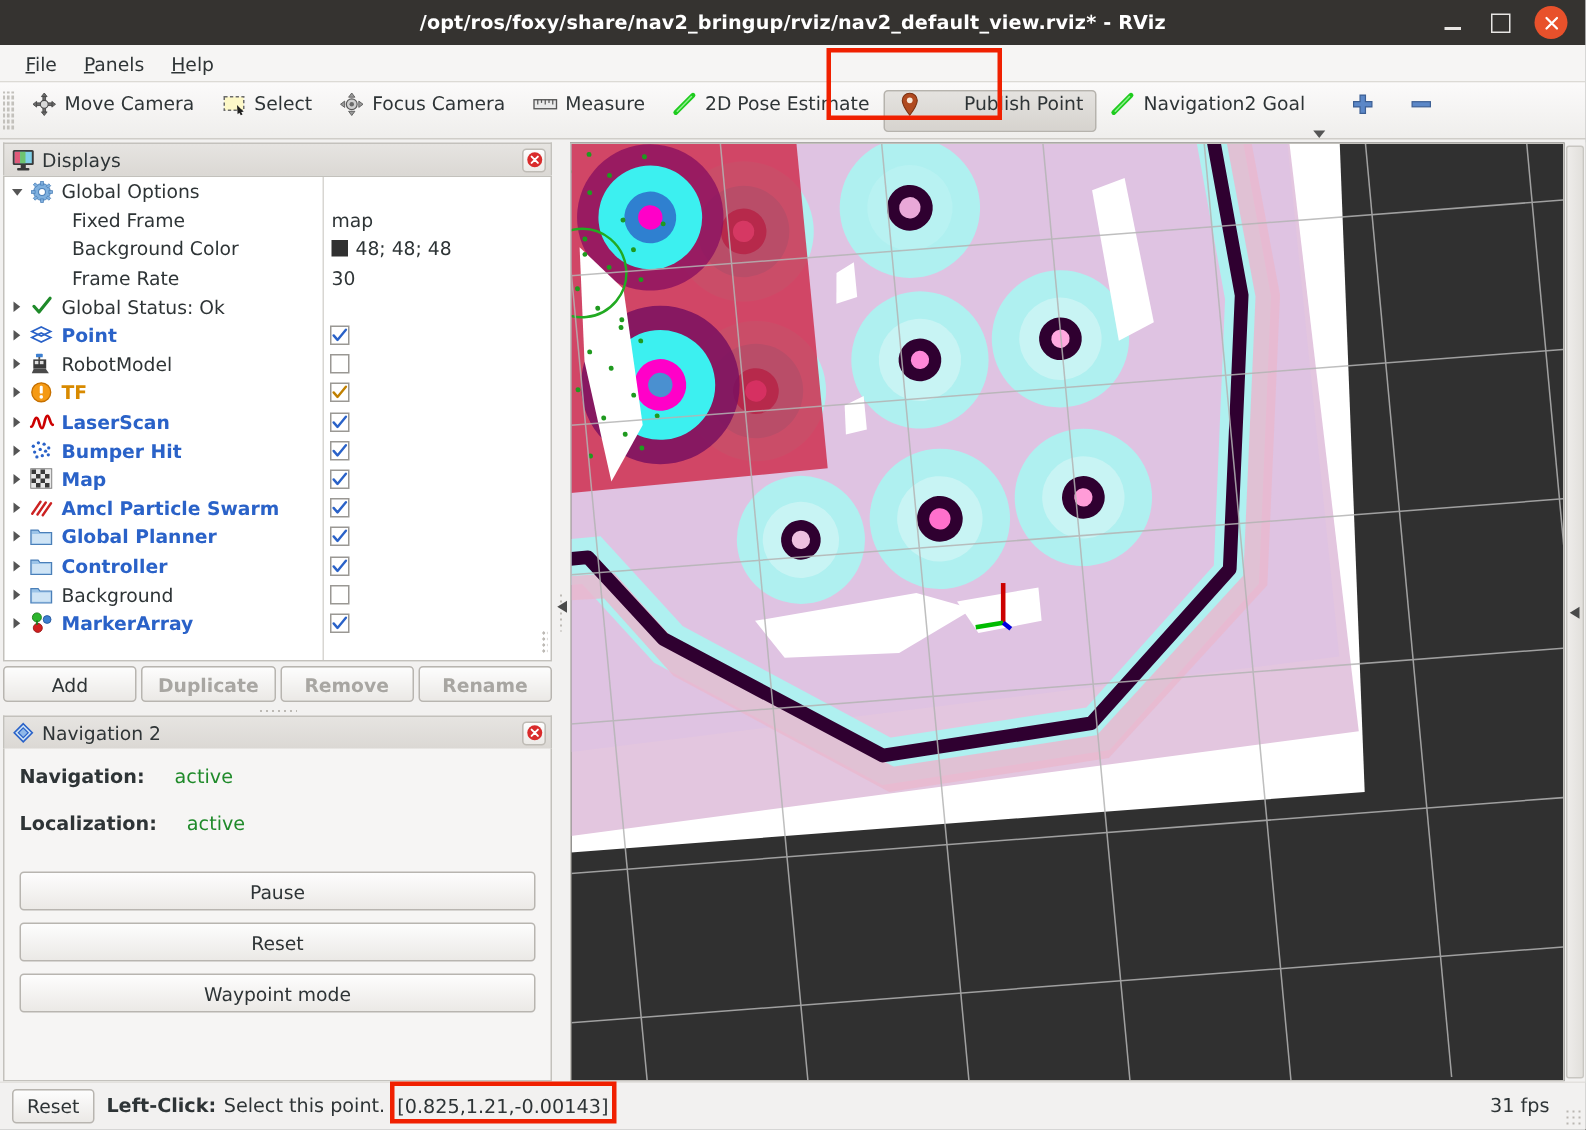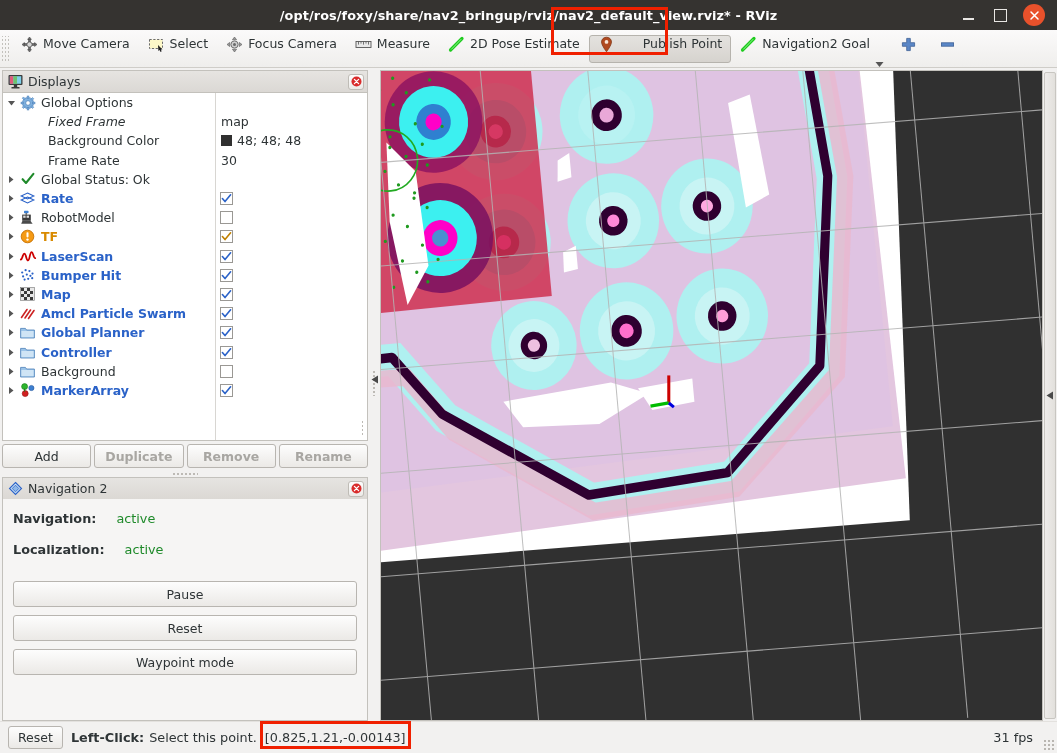--- a/index.html
+++ b/index.html
@@ -299,20 +299,25 @@
       <div class="win-btn win-min"></div>
       <div class="win-btn win-max"></div>
       <div class="win-btn win-close">
         <svg width="11" height="11" viewBox="0 0 11 11">
           <path d="M2 2 L9 9 M9 2 L2 9" stroke="#ffffff" stroke-width="1.5" stroke-linecap="round"></path>
         </svg>
       </div>
     </div>
   </div>
 
+  <div class="menubar">
+    <div class="menu-item"><u>F</u>ile</div>
+    <div class="menu-item"><u>P</u>anels</div>
+    <div class="menu-item"><u>H</u>elp</div>
+  </div>
 
   <div class="toolbar">
     <div class="tb-grip"></div>
 
     <div class="tb-btn">
       <svg class="tb-icon" viewBox="0 0 17 17">
         <g fill="#6b6b6b" stroke="#4a4a4a" stroke-width="0.6">
           <path d="M8.5 1 L10.4 3.4 L6.6 3.4 Z"></path>
           <path d="M8.5 16 L10.4 13.6 L6.6 13.6 Z"></path>
           <path d="M1 8.5 L3.4 6.6 L3.4 10.4 Z"></path>
@@ -455,21 +460,21 @@
                     <rect x="10.1" y="2.1" width="2.4" height="1.8" transform="rotate(-45 11.3 3)"></rect>
                     <rect x="1.5" y="10.1" width="2.4" height="1.8" transform="rotate(-45 2.7 11)"></rect>
                   </g>
                 </svg>
               </span>
               <span class="t-label plain">Global Options</span>
             </div>
             <div class="trow">
               <span class="t-arrow"></span>
               <span class="t-icon"></span>
-              <span class="t-label plain" style="padding-left: 12px; font-style: italic;">Fixed Frame</span>
+              <span class="t-label plain" style="padding-left: 12px;">Fixed Frame</span>
               <span class="t-val">map</span>
             </div>
             <div class="trow">
               <span class="t-arrow"></span>
               <span class="t-icon"></span>
               <span class="t-label plain" style="padding-left: 12px;">Background Color</span>
               <span class="t-val">
                 <span class="swatch" style="background: rgb(48, 48, 48);"></span>
                 <span>48; 48; 48</span>
               </span>
@@ -500,21 +505,21 @@
                 </svg>
               </span>
               <span class="t-icon">
                 <svg width="15" height="13" viewBox="0 0 15 13">
                   <g fill="none" stroke="#2a62c8" stroke-width="1.1">
                     <path d="M7.5 1 L13.8 4 L7.5 7 L1.2 4 Z"></path>
                     <path d="M7.5 5 L13.8 8 L7.5 11 L1.2 8 Z"></path>
                   </g>
                 </svg>
               </span>
-              <span class="t-label blue">Rate</span>
+              <span class="t-label blue">Point</span>
               <span class="cbox">
                 <svg width="11" height="11" viewBox="0 0 11 11">
                   <path d="M1.4 5.6 L4 8.6 L9.6 1.8" fill="none" stroke="#2a62c8" stroke-width="1.6" stroke-linecap="round" stroke-linejoin="round"></path>
                 </svg>
               </span>
             </div>
             <div class="trow">
               <span class="t-arrow">
                 <svg width="8" height="9" viewBox="0 0 8 9">
                   <path d="M2 1 L6.5 4.5 L2 8 Z" fill="#555"></path>

